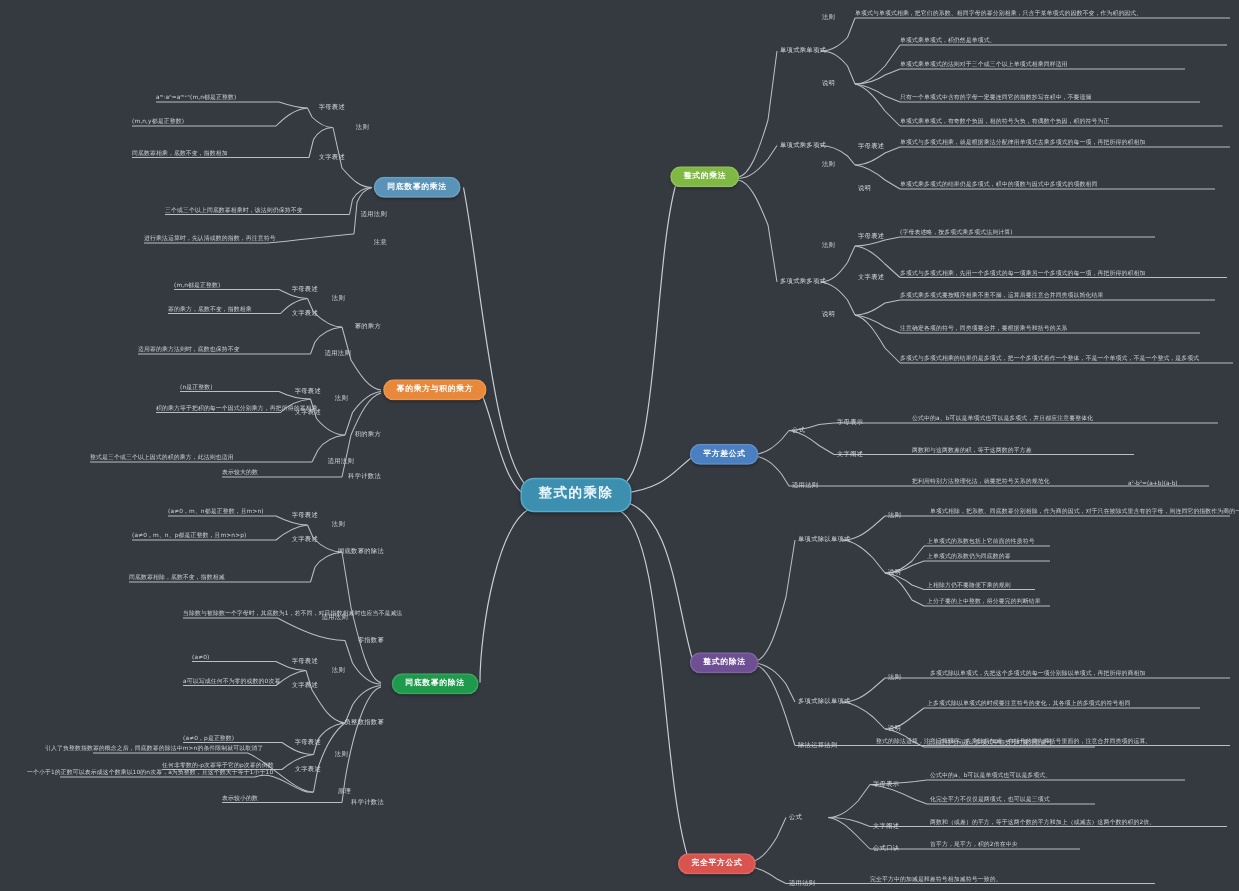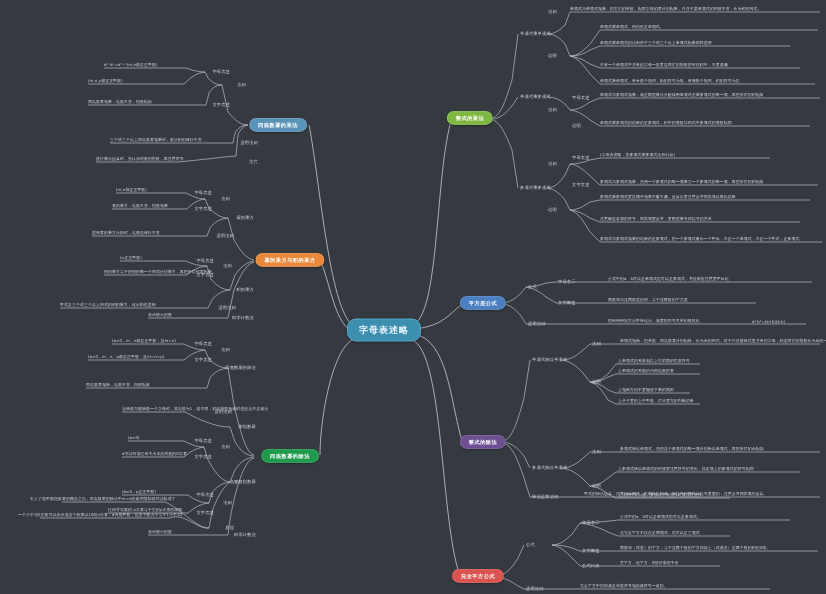--- a/index.html
+++ b/index.html
@@ -219,21 +219,21 @@
     <path class="thin" d="M552,545 C560,546 566,552 572,558 L580,566"></path>
     <path class="thin" d="M580,523 C590,523 600,522 610,521 L618,520"></path>
     <path class="thin" d="M580,523 C590,524 600,528 610,533 L618,536"></path>
     <path class="thin" d="M618,520 L790,520"></path>
     <path class="thin" d="M618,536 L730,536"></path>
     <path class="thin" d="M580,551 L818,551"></path>
     <path class="thin" d="M580,566 L720,566"></path>
     <path class="thin" d="M524,589 L770,589"></path>
   </svg>
 
-  <div class="node root" style="left:384px;top:330px;">字母表述略</div>
+  <div class="node root" style="left:384px;top:330px;">整式的乘除</div>
 
   <div class="node pill teal" style="left:278px;top:125px;">同底数幂的乘法</div>
   <div class="node pill orange" style="left:290px;top:260px;">幂的乘方与积的乘方</div>
   <div class="node pill green" style="left:290px;top:456px;">同底数幂的除法</div>
 
   <div class="node pill lgreen" style="left:470px;top:118px;">整式的乘法</div>
   <div class="node pill blue" style="left:483px;top:303px;">平方差公式</div>
   <div class="node pill purple" style="left:483px;top:442px;">整式的除法</div>
   <div class="node pill red" style="left:478px;top:576px;">完全平方公式</div>
 

